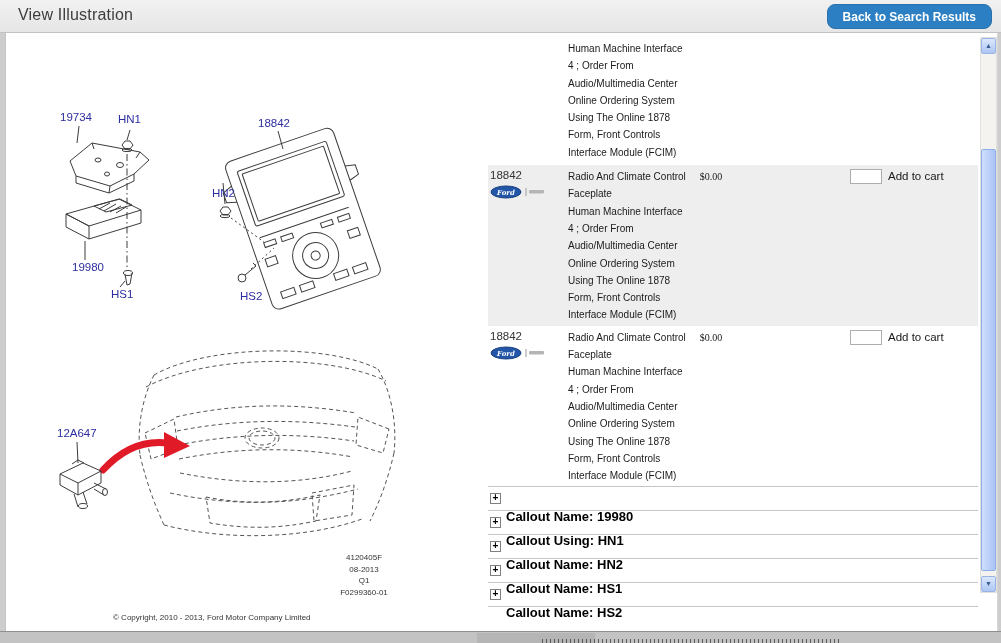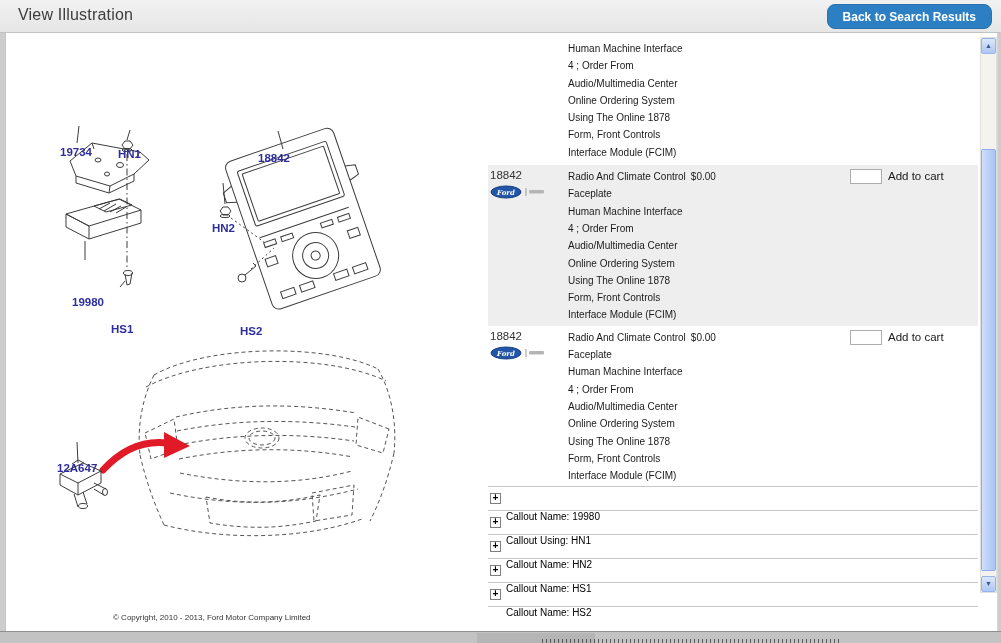--- a/index.html
+++ b/index.html
@@ -28,57 +28,56 @@
   
   .panel{
     position:absolute;left:5px;top:33px;width:993px;height:598px;
     background:#fff;border-left:1px solid #c6c6c6;border-right:1px solid #d6d6d6;
     box-sizing:border-box;
   }
   
   .illustration{position:absolute;left:0;top:0;width:481px;height:598px;}
   .illustration svg{position:absolute;left:0;top:0;}
   .lbl{
-    position:absolute;font-size:11.5px;font-weight:bold;color:#2d2d9f;
+    position:absolute;font-size:11.5px;font-weight:normal;color:#2d2d9f;
     white-space:nowrap;
-    margin-top:35px;
   }
   .stamp{
     position:absolute;left:316px;top:519px;width:84px;text-align:center;
     font-size:8px;line-height:11.5px;color:#333;
   }
   .copyright{
     position:absolute;left:107px;top:563px;font-size:8px;color:#333;white-space:nowrap;margin-top:17px;
   }
   
   .parts{position:absolute;left:482px;top:4px;width:490px;}
   .dline{font-size:10px;line-height:17.3px;color:#1a1a1a;white-space:nowrap;}
   .scrolled-lines{padding:3px 0 4px 80px;}
   .part-row{display:flex;padding:3px 0 2px 0;box-sizing:border-box;}
   .part-row.hl{background:#eeeeee;}
   .col-num{width:80px;box-sizing:border-box;padding-left:2px;}
   .pnum{font-size:11.5px;color:#333;line-height:15px;}
   .col-desc{flex:1;}
-  .price{margin-left:5px;}
+  .price{margin-left:14px;font-family:Liberation Serif, serif;}
   .col-cart{width:128px;display:flex;align-items:flex-start;padding-top:1px;}
   .qty{
     width:26px;height:13px;border:1px solid #adadad;margin-right:6px;
     font-size:11px;padding:0 2px;font-family:"Liberation Sans",sans-serif;
   }
   .atc{font-size:11.5px;color:#1a1a1a;line-height:15px;cursor:pointer;white-space:nowrap;}
   .callout-row{
     height:23px;display:flex;align-items:center;border-top:1px solid #c6c6c6;
   }
   .callout-row:last-child{border-bottom:1px solid #c6c6c6;}
   .plus{
     width:11px;height:11px;box-sizing:border-box;border:1px solid #7f7f7f;
     background:#fff;font-size:10px;line-height:8px;text-align:center;color:#000;
     margin:0 5px 0 2px;cursor:pointer;font-weight:bold;
   }
-  .cl{font-size:10px;font-weight:normal;color:#000;white-space:nowrap;margin-top:36px;}
+  .cl{font-size:13px;font-weight:bold;color:#000;white-space:nowrap;margin-top:36px;}
   
   .scrollbar{
     position:absolute;left:974px;top:4px;width:17px;height:556px;
     background:#f5f3ef;border:1px solid #e2e0da;box-sizing:border-box;
   }
   .sb-btn{
     position:absolute;left:0;width:15px;height:16px;
     background:linear-gradient(#dbe7fb,#aec6f3);
     border:1px solid #98b4e8;border-radius:2px;box-sizing:border-box;
     color:#39598f;font-size:7px;line-height:14px;text-align:center;cursor:pointer;
@@ -225,20 +224,26 @@
 
     <span class="lbl" style="left:54px;top:78px">19734</span>
     <span class="lbl" style="left:112px;top:80px">HN1</span>
     <span class="lbl" style="left:252px;top:84px">18842</span>
     <span class="lbl" style="left:206px;top:154px">HN2</span>
     <span class="lbl" style="left:66px;top:228px">19980</span>
     <span class="lbl" style="left:105px;top:255px">HS1</span>
     <span class="lbl" style="left:234px;top:257px">HS2</span>
     <span class="lbl" style="left:51px;top:394px">12A647</span>
 
+    <div class="stamp">
+      <div>4120405F</div>
+      <div>08-2013</div>
+      <div>Q1</div>
+      <div>F0299360-01</div>
+    </div>
     <div class="copyright">© Copyright, 2010 - 2013, Ford Motor Company Limited</div>
   </div>
 
   <div class="parts">
 
     <div class="scrolled-lines">
       <div class="dline">Human Machine Interface</div>
       <div class="dline">4 ; Order From</div>
       <div class="dline">Audio/Multimedia Center</div>
       <div class="dline">Online Ordering System</div>

